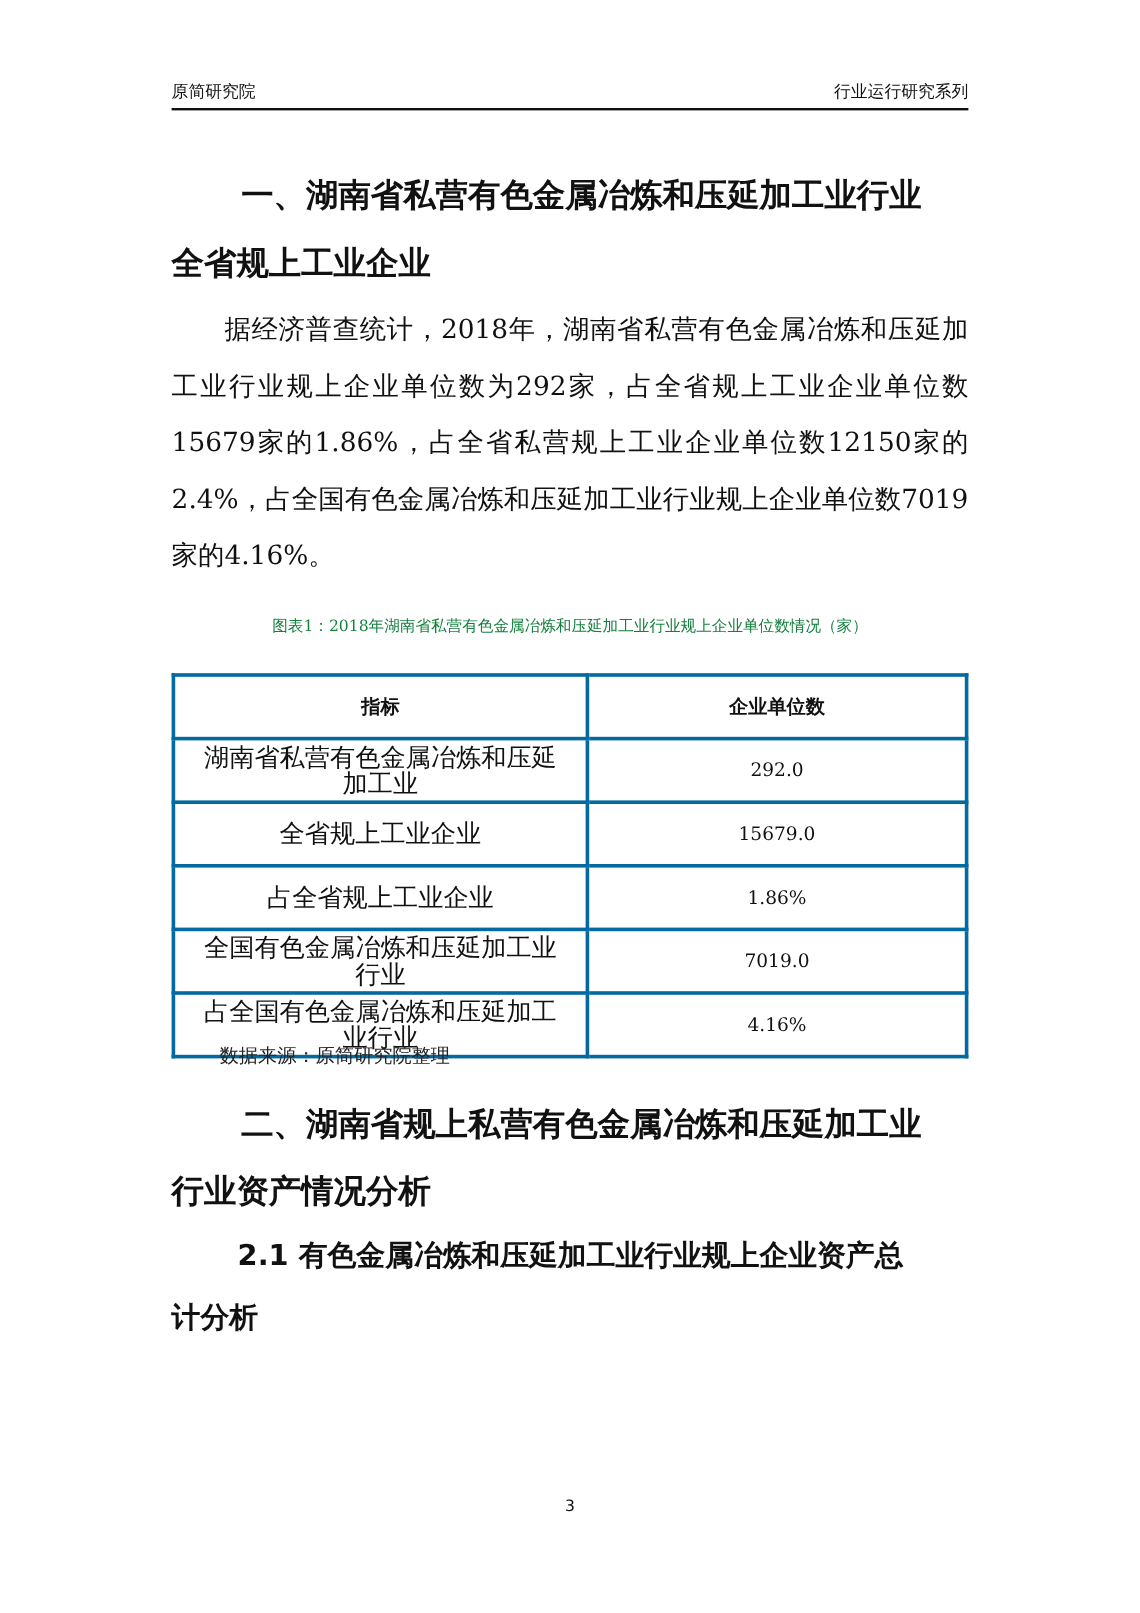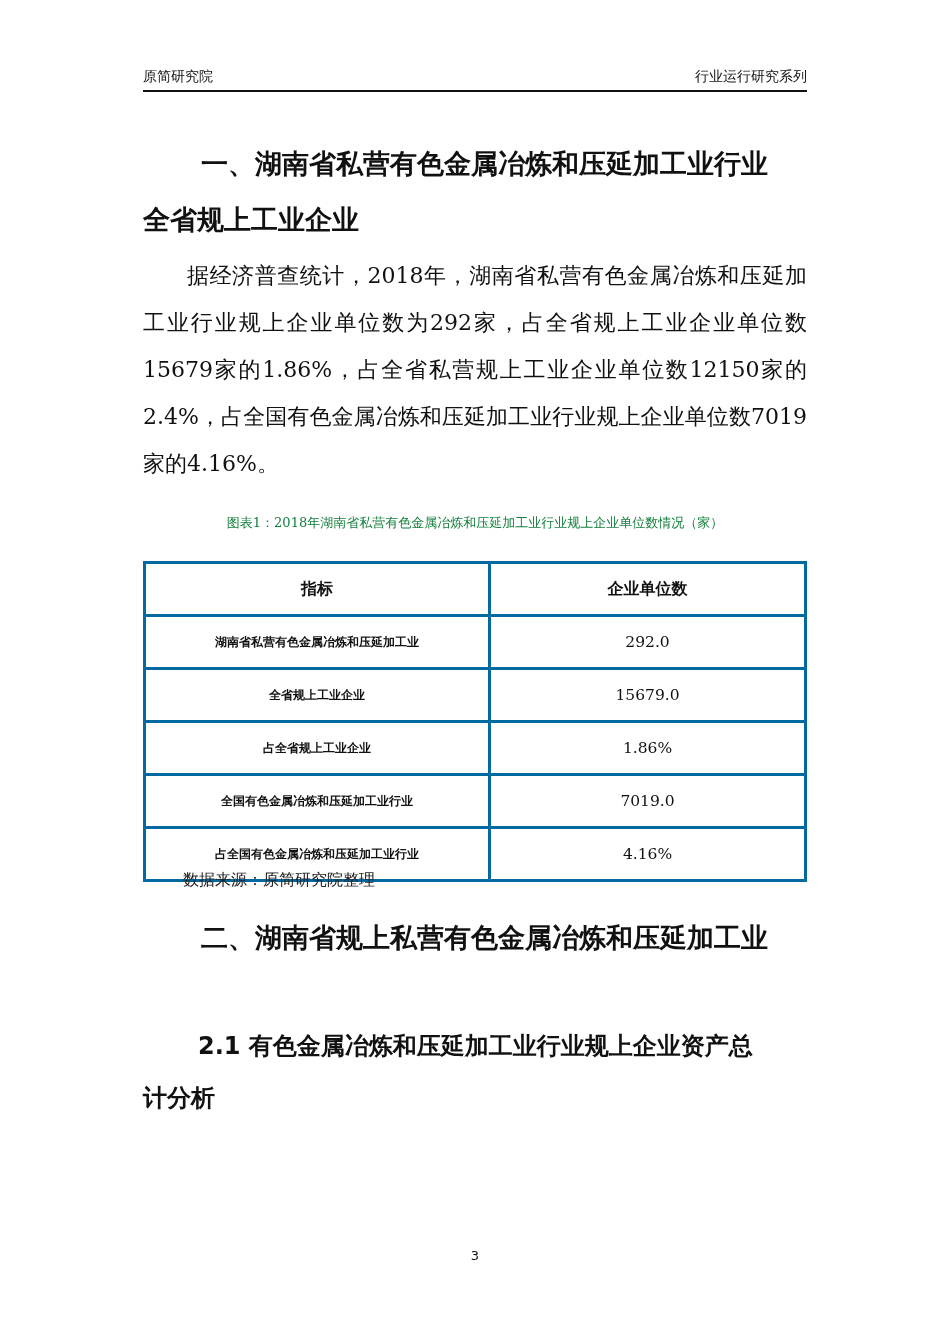--- a/index.html
+++ b/index.html
@@ -8,21 +8,21 @@
     .hdr { position: absolute; left: 143px; top: 68px; width: 664px; height: 22px; border-bottom: 2px solid #111; }
     .hdr-left { position: absolute; left: 0; top: 0; font-family: "DejaVu Sans", sans-serif; font-size: 14px; text-align: right; }
     .hdr-right { position: absolute; right: 0; top: 0; font-family: "DejaVu Sans", sans-serif; font-size: 14px; }
     .h1 { position: absolute; left: 143px; width: 664px; font-family: "DejaVu Sans", sans-serif; font-weight: bold; font-size: 27px; line-height: 56px; }
     .h1 .first { padding-left: 58px; }
     .para { position: absolute; left: 143px; width: 664px; font-family: "DejaVu Serif", serif; font-size: 22px; line-height: 47px; text-align: justify; }
     .caption { position: absolute; left: 143px; width: 664px; top: 512px; text-align: center; font-family: "DejaVu Serif", serif; font-size: 13px; line-height: 22px; color: #15803d; }
     table.data { position: absolute; left: 143px; top: 561px; width: 664px; border-collapse: collapse; }
     table.data td, table.data th { border: 3px solid #0369a1; height: 50px; text-align: center; vertical-align: middle; padding: 0 16px; }
     table.data th { font-family: "DejaVu Sans", sans-serif; font-weight: bold; font-size: 16px; }
-    td.ind { font-family: "DejaVu Sans", sans-serif; font-weight: bold; font-size: 12px; line-height: 22px; width: 310px; }
+    td.ind { font-family: "DejaVu Sans", sans-serif; font-weight: normal; font-size: 21px; line-height: 22px; width: 310px; }
     td.val { font-family: "DejaVu Serif", serif; font-size: 15.5px; }
     .source { position: absolute; left: 183px; top: 870px; font-family: Liberation Mono, monospace; font-size: 16px; color: #222; }
     .h2 { position: absolute; left: 143px; width: 664px; font-family: "DejaVu Sans", sans-serif; font-weight: bold; font-size: 24px; line-height: 52px; }
     .pagenum { position: absolute; left: 0; width: 950px; top: 1248px; text-align: center; font-family: "DejaVu Sans", sans-serif; font-size: 13px; }
   </style>
 </head>
 <body>
 
 <div class="page">
 
@@ -68,20 +68,21 @@
         <td class="ind">占全国有色金属冶炼和压延加工业行业</td>
         <td class="val">4.16%</td>
       </tr>
     </tbody>
   </table>
 
   <div class="source">数据来源：原简研究院整理</div>
 
   <div class="h1" style="top:910px;">
     <div class="first">二、湖南省规上私营有色金属冶炼和压延加工业</div>
+    <div>行业资产情况分析</div>
   </div>
 
   <div class="h2" style="top:1020px;">
     <div style="padding-left:55px;">2.1 有色金属冶炼和压延加工业行业规上企业资产总</div>
     <div>计分析</div>
   </div>
 
 
   <div class="pagenum">3</div>
 </div>

